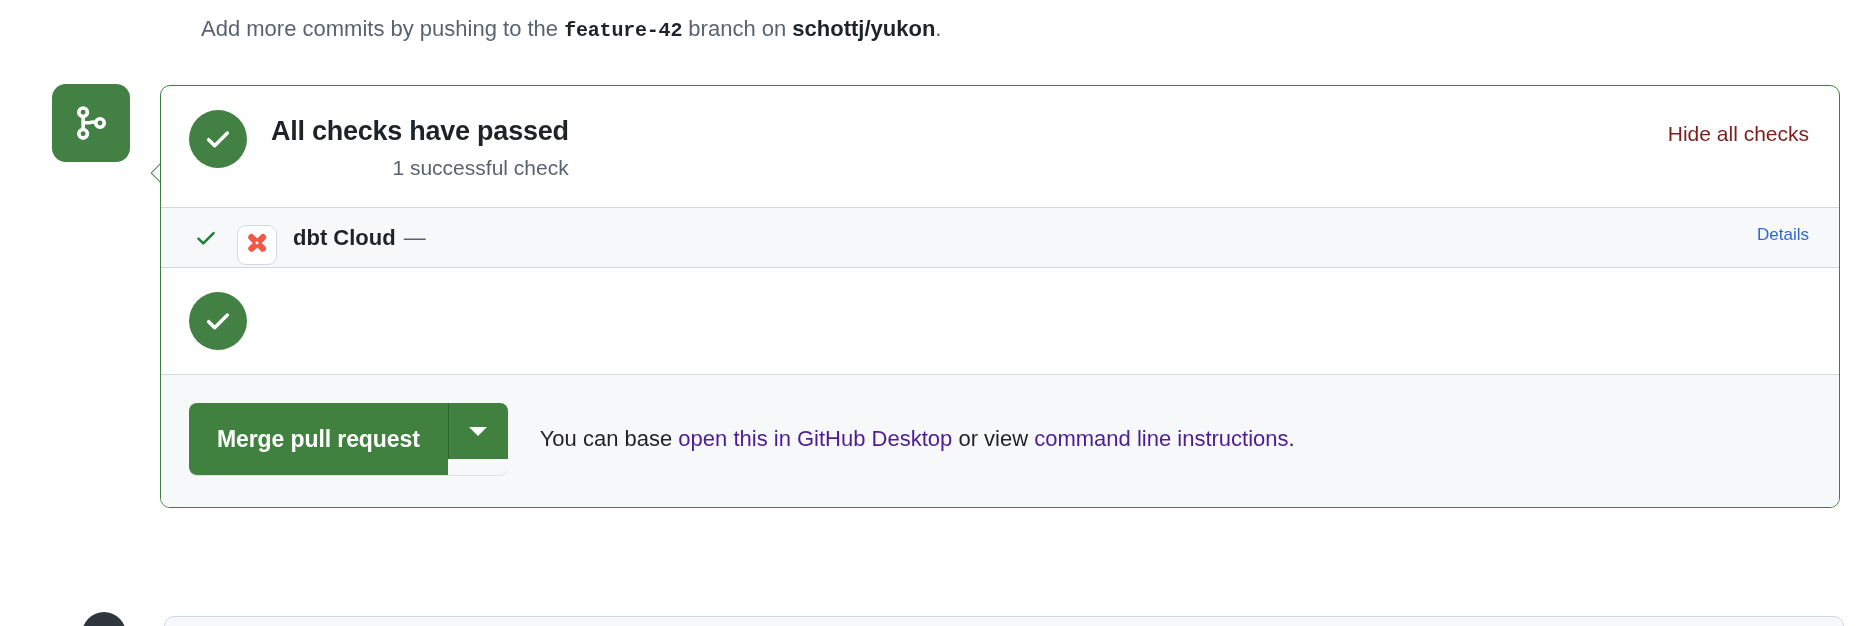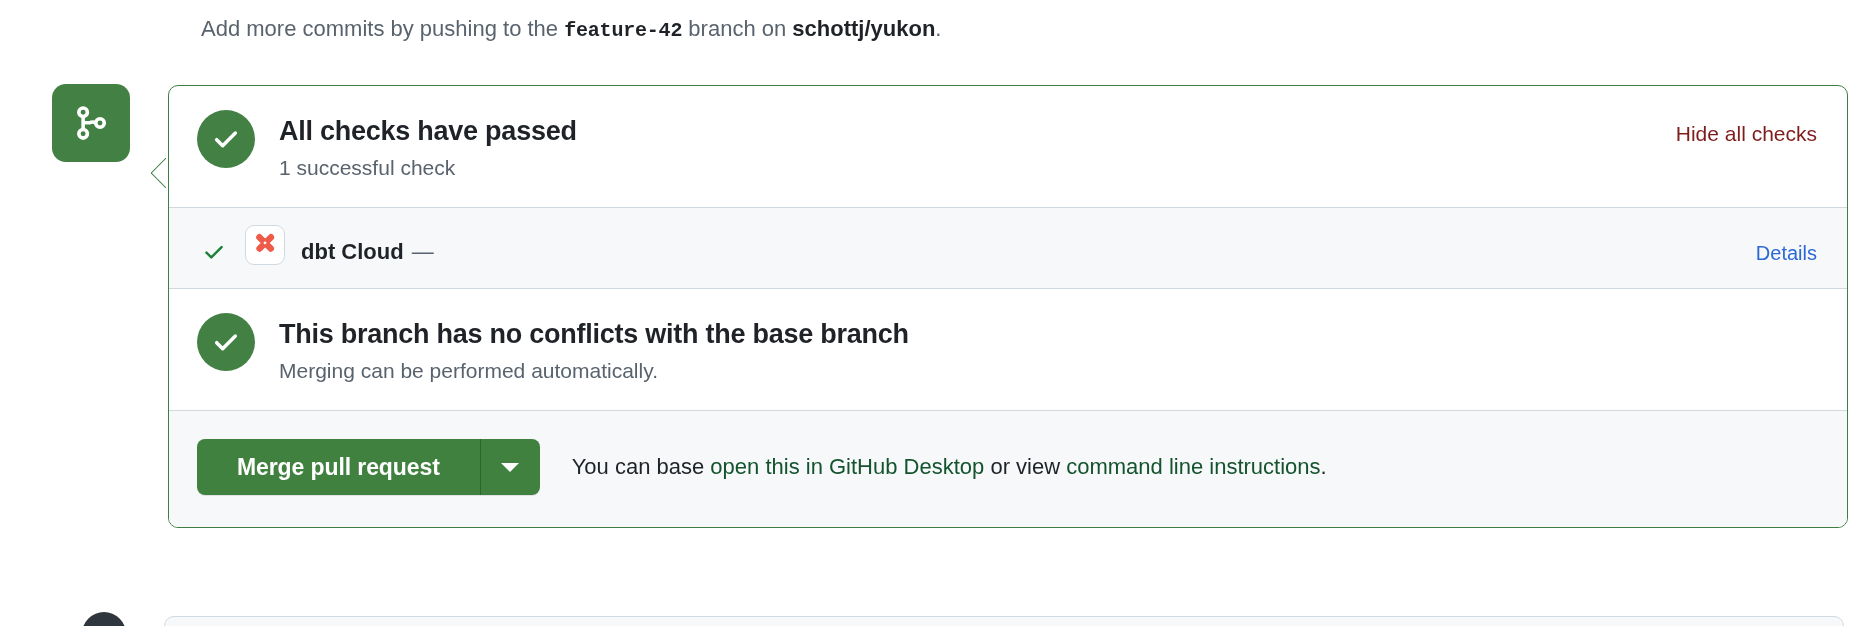--- a/index.html
+++ b/index.html
@@ -50,21 +50,21 @@
     background: #428143;
     display: flex;
     align-items: center;
     justify-content: center;
   }
   .merge-badge svg { display: block; }
 
   
   .merge-box {
     position: absolute;
-    left: 168px;
+    left: 160px;
     top: 85px;
     width: 1680px;
     border: 1.5px solid #3f7e43;
     border-radius: 10px;
     background: #ffffff;
     box-sizing: border-box;
     overflow: hidden;
   }
   
   .notch-outer {
@@ -116,39 +116,40 @@
     font-weight: 700;
     line-height: 34px;
     color: #1f2328;
     letter-spacing: -0.25px;
   }
   .status-sub {
     font-size: 21px;
     line-height: 30px;
     color: #59636e;
     margin-top: 5px;
+    text-align: right;
   }
 
   .right-link {
     position: absolute;
     right: 30px;
     top: 36px;
     font-size: 21px;
     color: #7f1d1d;
     cursor: pointer;
     white-space: nowrap;
   }
 
   
   .check-row {
     display: flex;
-    align-items: flex-end;
+    align-items: flex-start;
     background: #f6f8fa;
     border-bottom: 1.5px solid #d1d9e0;
-    padding: 17px 30px 23px 28px;
+    padding: 17px 30px 2px 28px;
     position: relative;
     box-sizing: border-box;
   }
   .check-tick {
     flex: 0 0 auto;
     width: 34px;
     margin-right: 14px;
     display: flex;
     justify-content: center;
   }
@@ -177,21 +178,21 @@
     margin: 0 8px;
   }
   .check-desc {
     font-size: 22px;
     color: #59636e;
     white-space: nowrap;
   }
   .check-details {
     position: absolute;
     right: 30px;
-    font-size: 20px;
+    font-size: 17px;
     color: #2d69d4;
     cursor: pointer;
   }
 
   
   .merge-footer {
     background: #f6f8fa;
     padding: 28px 28px 32px 28px;
     display: flex;
     align-items: center;
@@ -202,22 +203,22 @@
     border-radius: 8px;
     overflow: hidden;
     box-shadow: 0 1px 0 rgba(27,31,36,0.10);
   }
   .btn-merge {
     background: #41813f;
     color: #ffffff;
     font-size: 23px;
     font-weight: 700;
     letter-spacing: -0.1px;
-    padding: 0 40px;
-    height: 56px;
+    padding: 0 28px;
+    height: 72px;
     line-height: 56px;
     border: none;
     cursor: pointer;
     font-family: inherit;
   }
   .btn-caret {
     background: #41813f;
     width: 60px;
     height: 56px;
     border: none;
@@ -235,21 +236,21 @@
     border-top: 9px solid #ffffff;
   }
   .footer-note {
     margin-left: 32px;
     font-size: 22px;
     color: #1f2328;
     line-height: 30px;
     white-space: nowrap;
   }
   .footer-note a {
-    color: #14532d;
+    color: #4c1d95;
     text-decoration: none;
     cursor: pointer;
   }
 
   
   .next-avatar {
     position: absolute;
     left: 82px;
     top: 612px;
     width: 44px;
@@ -331,24 +332,20 @@
     <span class="check-details">Details</span>
   </div>
 
   <div class="section divider-bottom">
     <div class="status-row">
       <div class="status-icon">
         <svg width="32" height="32" viewBox="0 0 24 24" fill="none" stroke="#ffffff" stroke-width="2.6" stroke-linecap="round" stroke-linejoin="round">
           <path d="M5 12.5 L9.5 17 L19 7.5"></path>
         </svg>
       </div>
-      <div class="status-text">
-        <div class="status-title">This branch has no conflicts with the base branch</div>
-        <div class="status-sub">Merging can be performed automatically.</div>
-      </div>
     </div>
   </div>
 
   <div class="merge-footer">
     <div class="btn-group">
       <button class="btn-merge">Merge pull request</button>
       <button class="btn-caret">
         <span class="caret"></span>
       </button>
     </div>

